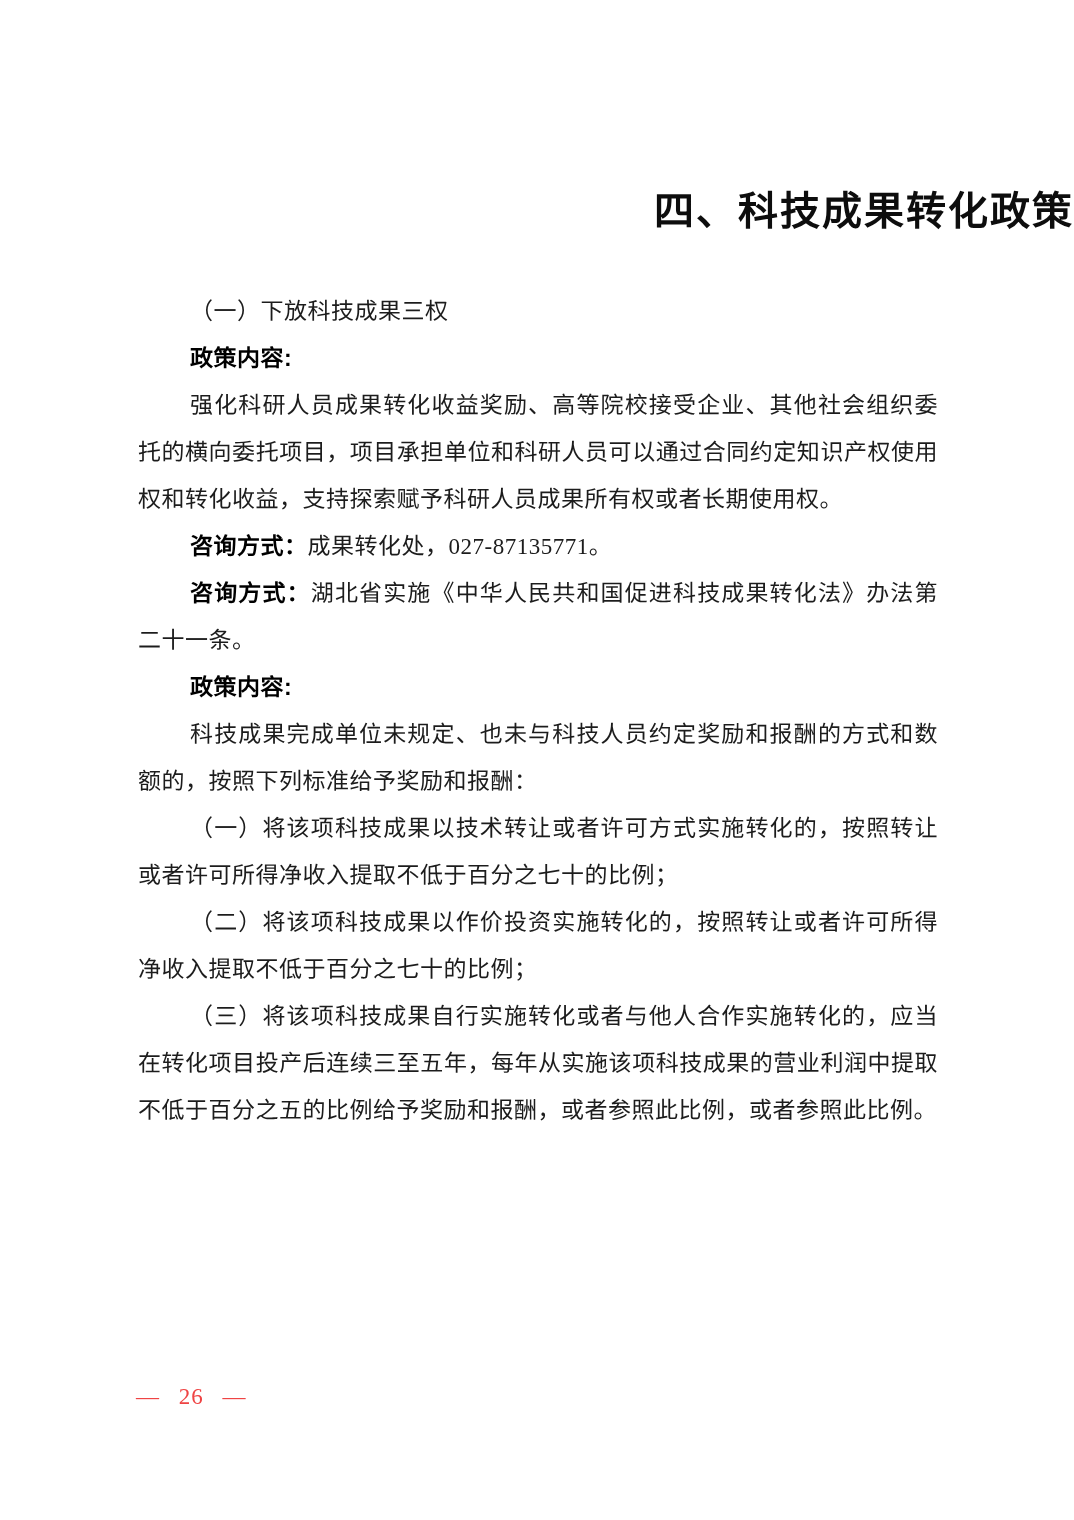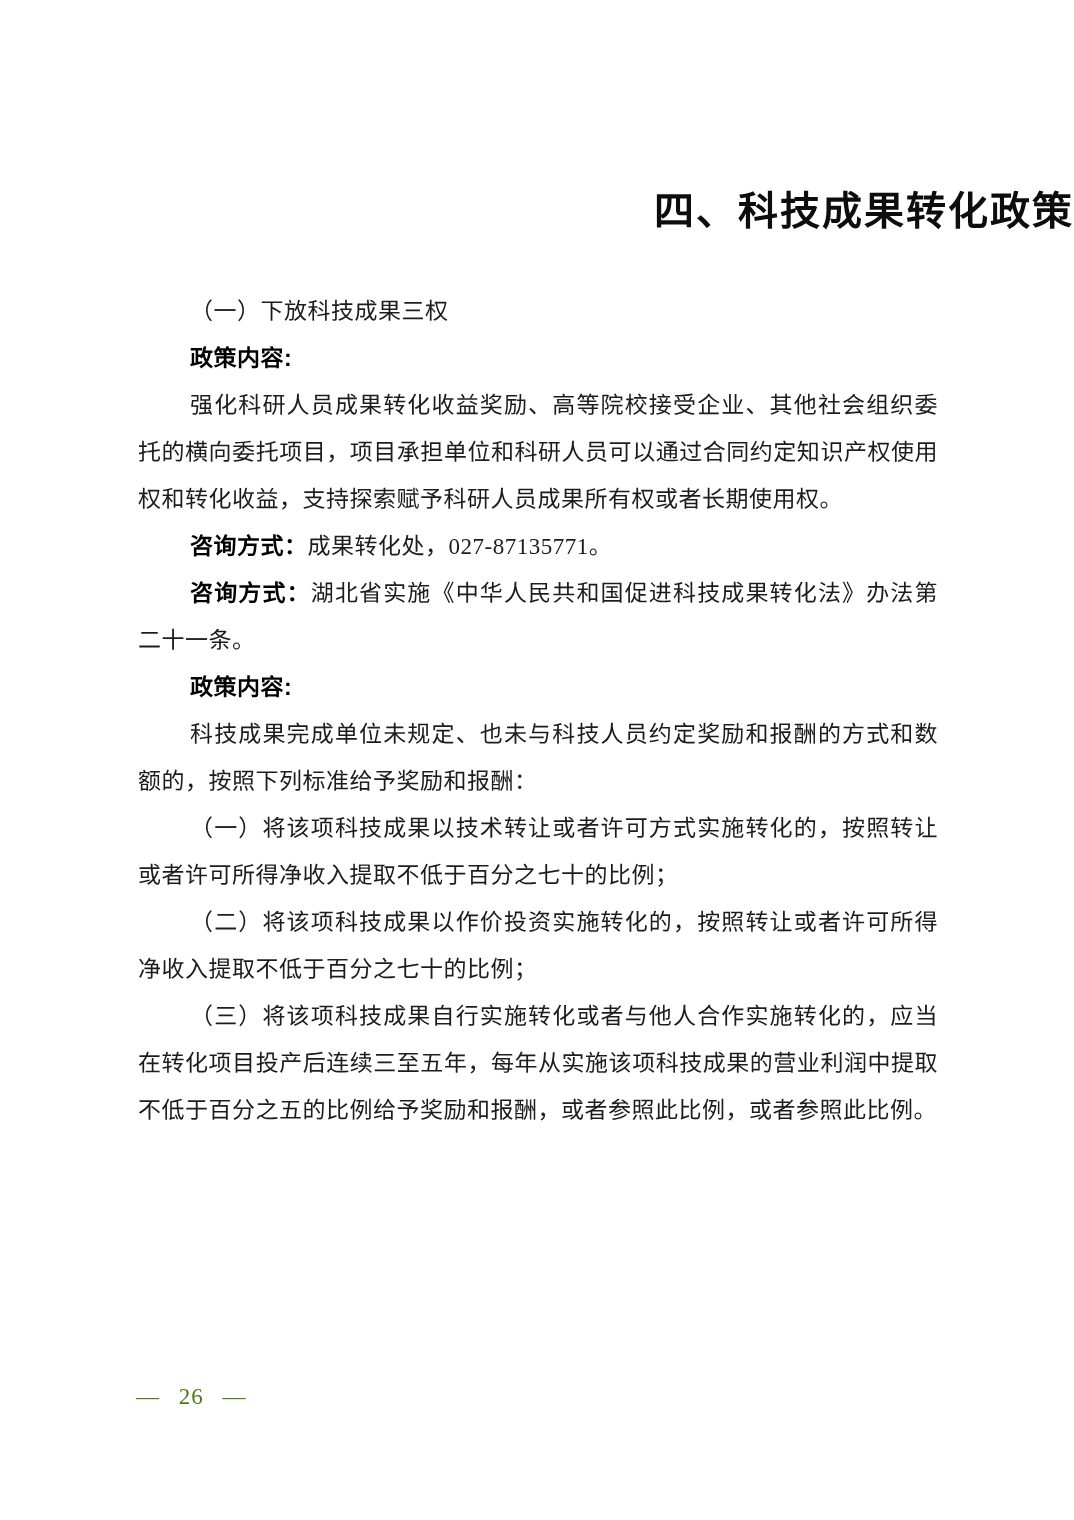--- a/index.html
+++ b/index.html
@@ -54,21 +54,21 @@
     margin-top: 13px;
   }
   .page-footer {
     position: absolute;
     left: 136px;
     top: 1381px;
     font-size: 23px;
     line-height: 32px;
     letter-spacing: 1px;
     word-spacing: 12px;
-    color: #4d7c0f;
+    color: #ef4444;
   }
 </style>
 </head>
 <body>
 
 <div class="page">
 
   <h1 class="doc-title">四、科技成果转化政策</h1>
 
   <div class="content">

